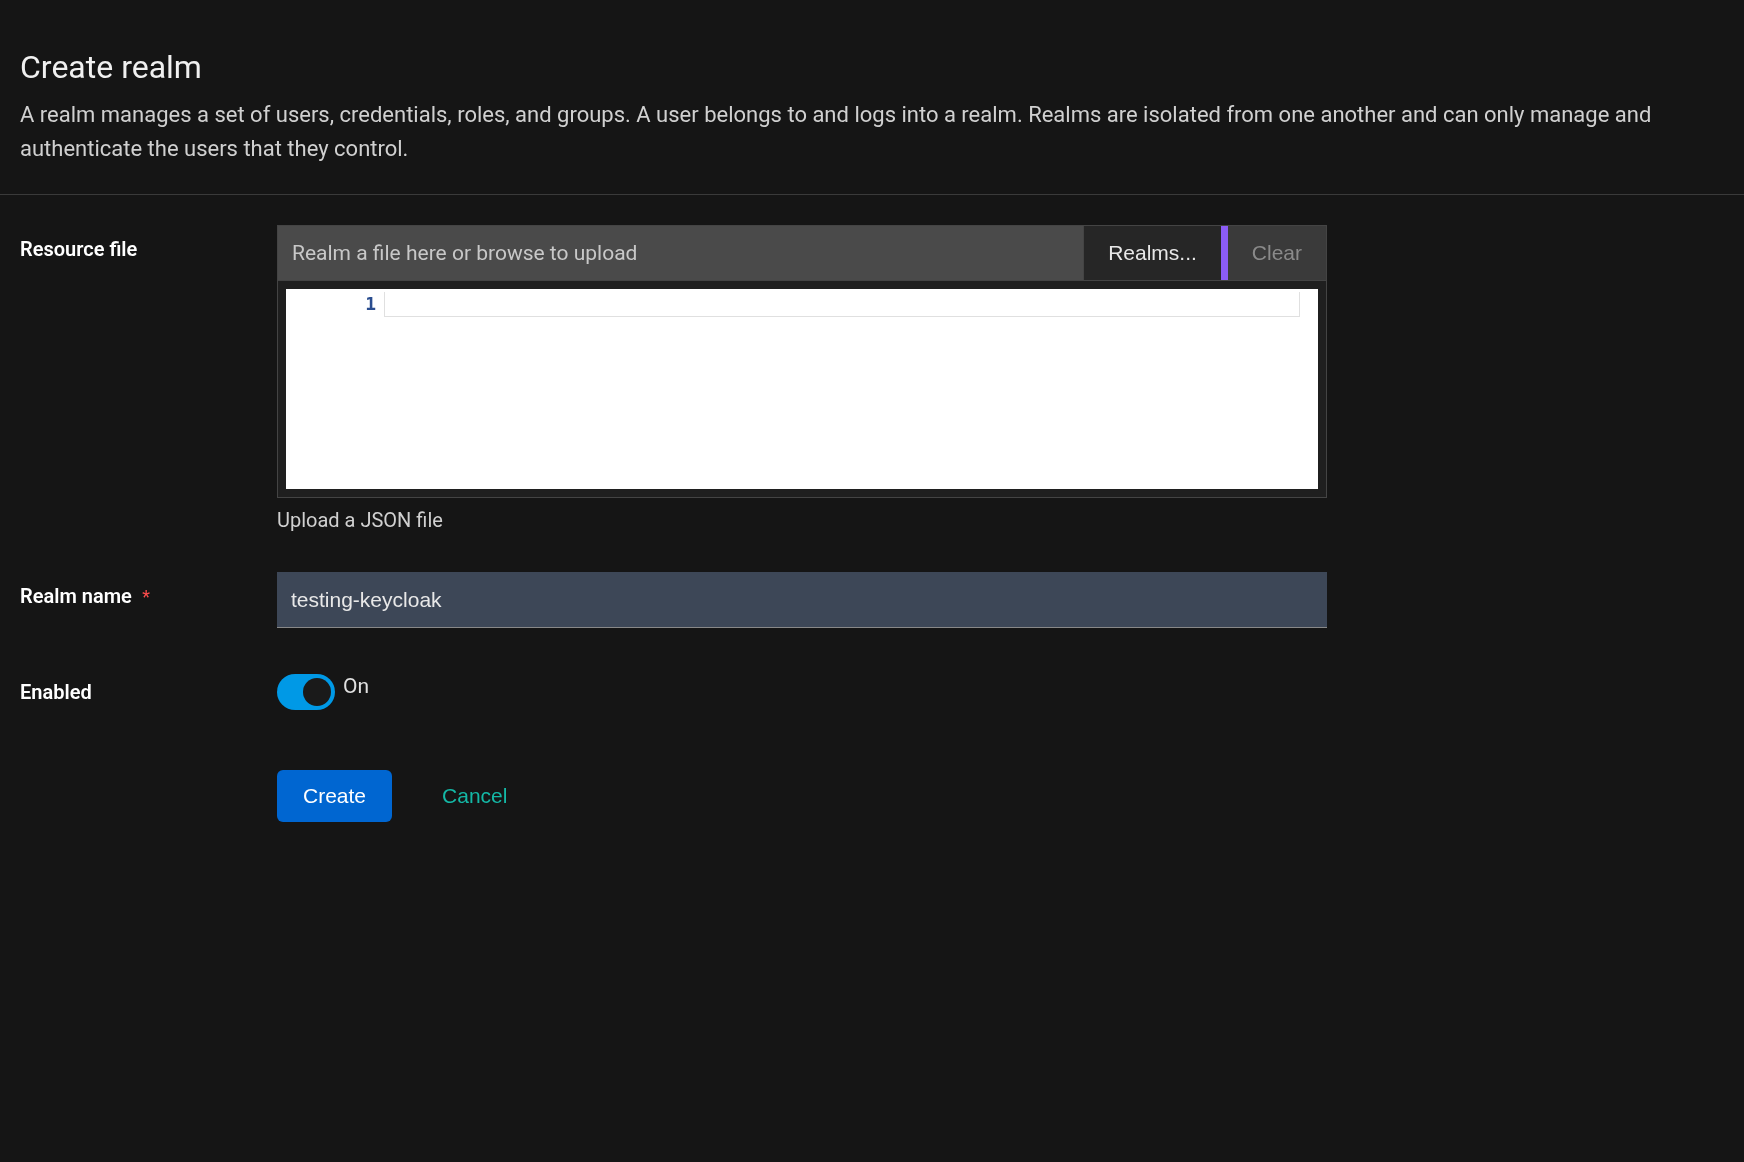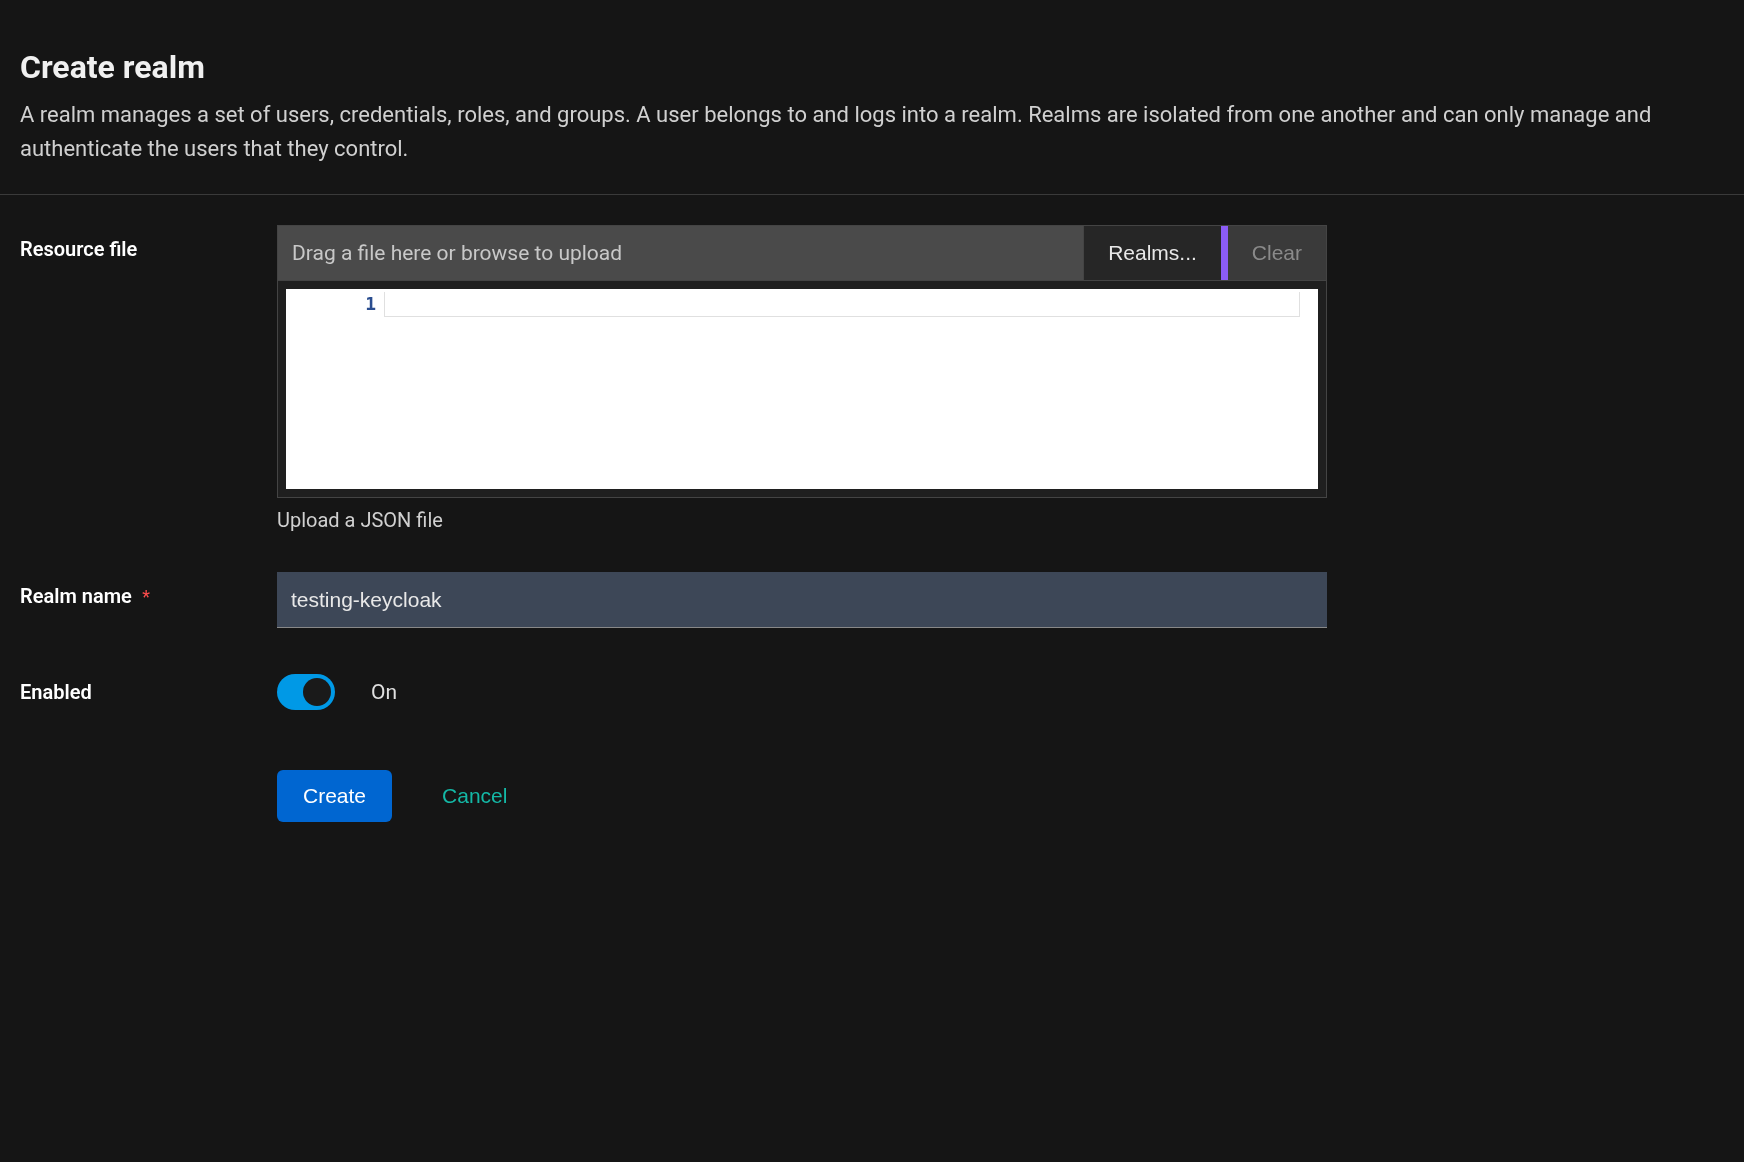--- a/index.html
+++ b/index.html
@@ -15,21 +15,21 @@
       width: 1744px;
       height: 1162px;
       overflow: hidden;
     }
     .header {
       padding: 48px 20px 28px 20px;
       border-bottom: 1px solid #3a3a3a;
     }
     .page-title {
       font-size: 32px;
-      font-weight: 700;
+      font-weight: 400;
       color: #f0f0f0;
       margin-bottom: 12px;
     }
     .page-description {
       font-size: 22px;
       color: #d0d0d0;
       line-height: 1.55;
     }
     .form-area {
       padding: 30px 20px;
@@ -132,22 +132,22 @@
       background-color: #3d4757;
       border: none;
       border-bottom: 1px solid #888;
       color: #e8e8e8;
       font-size: 21px;
       padding: 0 14px;
       outline: none;
     }
     .toggle-row {
       display: flex;
-      align-items: center;
-      gap: 36px;
+      align-items: flex-start;
+      gap: 8px;
       padding-top: 6px;
     }
     .toggle-switch {
       width: 58px;
       height: 36px;
       background-color: #0099e6;
       border-radius: 18px;
       position: relative;
       cursor: pointer;
     }
@@ -197,21 +197,21 @@
 </div>
 
 <div class="form-area">
 
   <div class="form-row">
     <div class="form-label-col">
       <span class="form-label">Resource file</span>
     </div>
     <div class="form-field-col">
       <div class="file-upload-bar">
-        <div class="file-drop-text">Drag a file here or browse to upload</div>
+        <div class="file-drop-text">Realm a file here or browse to upload</div>
         <button class="browse-btn">Realms...</button>
         <button class="clear-btn">Clear</button>
       </div>
       <div class="code-editor-wrap">
         <div class="code-editor">
           <div class="gutter">
             <span class="line-num">1</span>
           </div>
           <div class="code-content"></div>
         </div>

